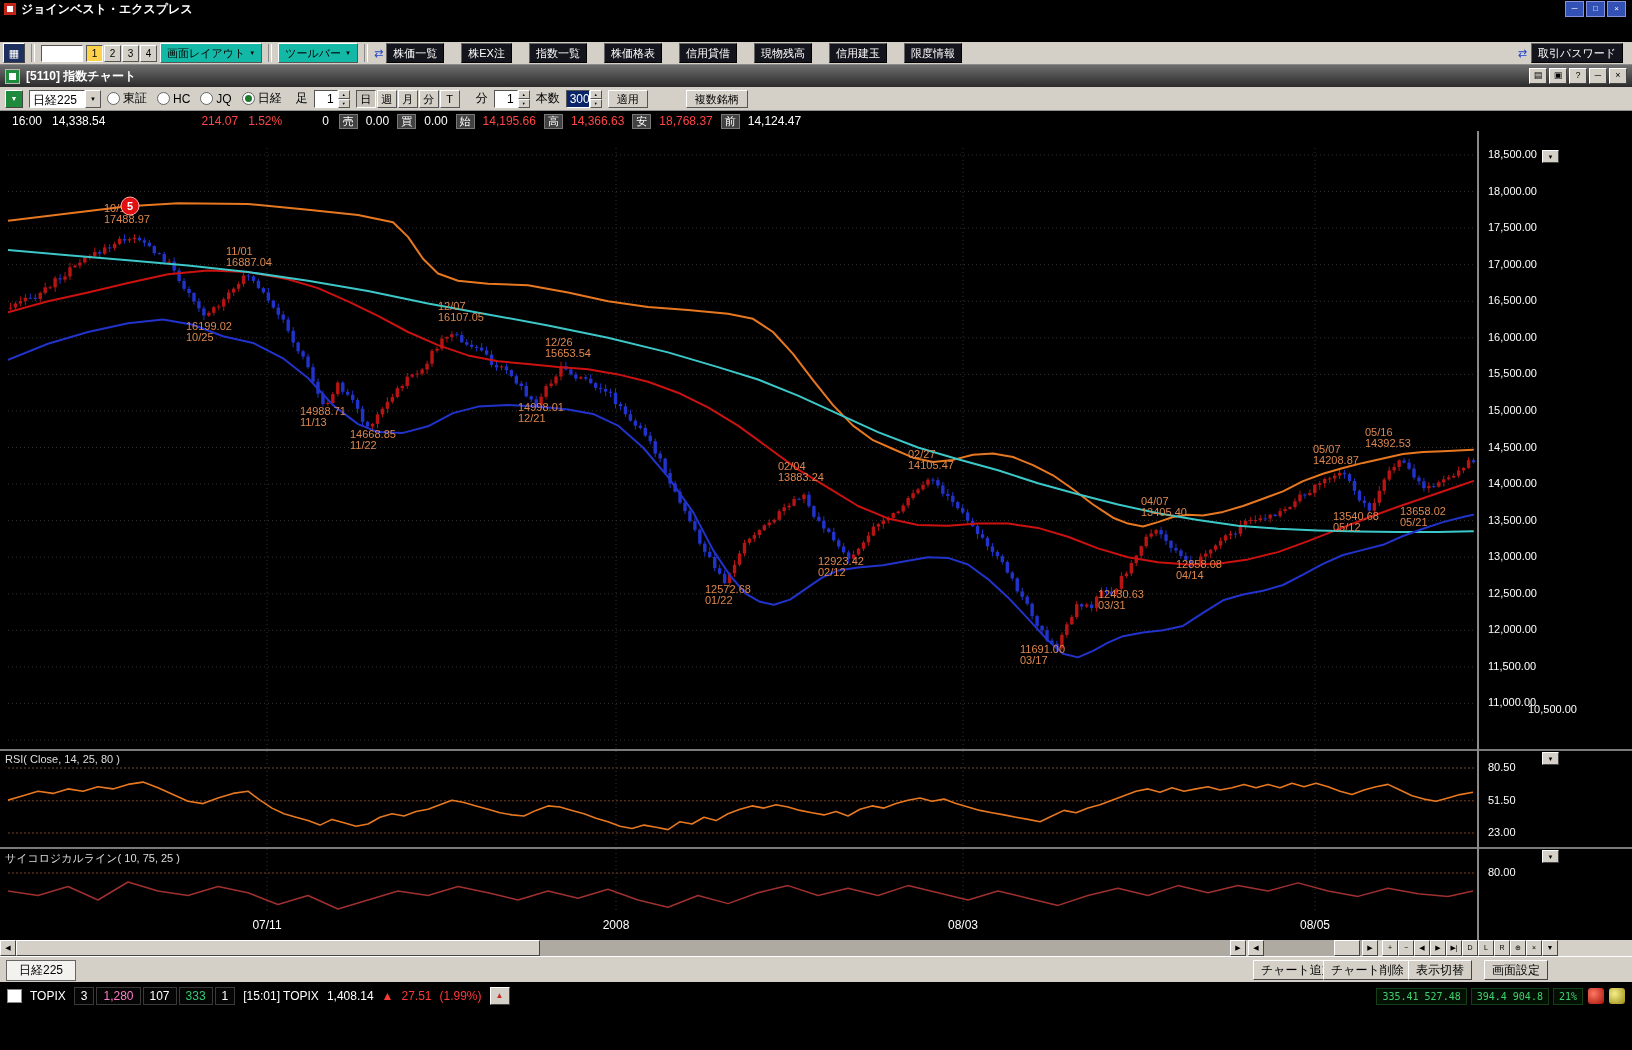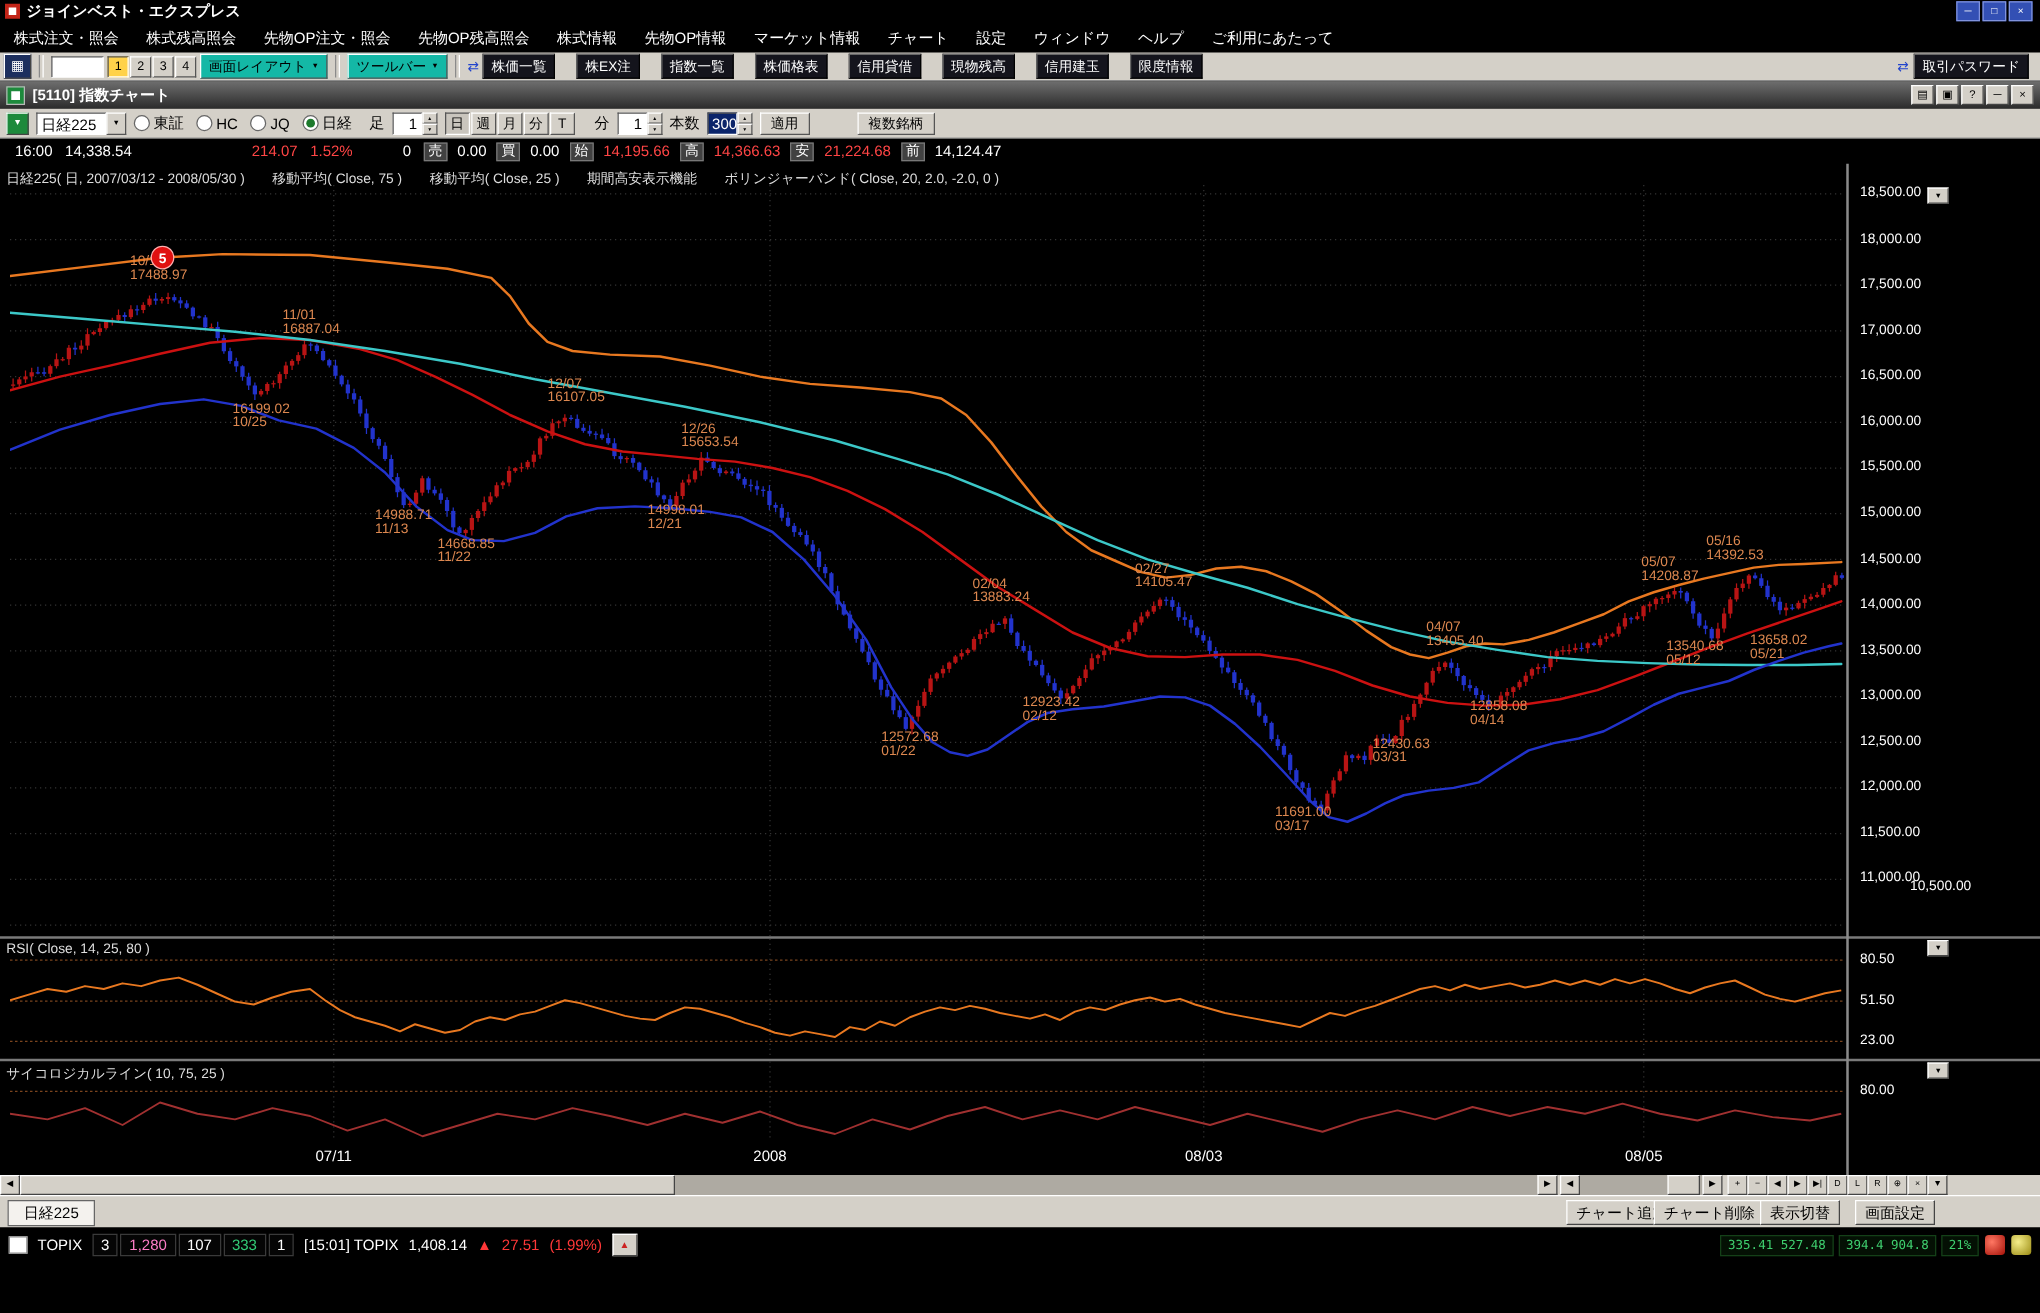--- a/index.html
+++ b/index.html
@@ -123,34 +123,20 @@
   <div id="titlebar" class="row">
     <span class="appicon"></span>
     <span class="apptitle">ジョインベスト・エクスプレス</span>
     <span class="winbtns" id="app-winbtns">
         <span class="winbtn">─</span>
         <span class="winbtn">□</span>
         <span class="winbtn">×</span>
       </span>
   </div>
 
-  <div id="menubar" class="row">
-      <span class="menu-item">株式注文・照会</span>
-      <span class="menu-item">株式残高照会</span>
-      <span class="menu-item">先物OP注文・照会</span>
-      <span class="menu-item">先物OP残高照会</span>
-      <span class="menu-item">株式情報</span>
-      <span class="menu-item">先物OP情報</span>
-      <span class="menu-item">マーケット情報</span>
-      <span class="menu-item">チャート</span>
-      <span class="menu-item">設定</span>
-      <span class="menu-item">ウィンドウ</span>
-      <span class="menu-item">ヘルプ</span>
-      <span class="menu-item">ご利用にあたって</span>
-    </div>
 
   <div id="toolbar" class="row">
     <span class="tool-appbtn">▦</span>
     <span class="tsep"></span>
     <input class="tool-input" style="">
     <span id="layout-numbtns">
         <span class="numbtn active">1</span>
         <span class="numbtn">2</span>
         <span class="numbtn">3</span>
         <span class="numbtn">4</span>
@@ -262,28 +248,27 @@
     <span id="quote-fields">
         <span class="qchip">売</span>
         <span class="qv">0.00</span>
         <span class="qchip">買</span>
         <span class="qv">0.00</span>
         <span class="qchip">始</span>
         <span class="qv red">14,195.66</span>
         <span class="qchip">高</span>
         <span class="qv red">14,366.63</span>
         <span class="qchip">安</span>
-        <span class="qv red">21,224.68</span>
+        <span class="qv red">18,768.37</span>
         <span class="qchip">前</span>
         <span class="qv">14,124.47</span>
       </span>
   </div>
 
   <div id="chart-region" class="row">
-    <div id="legend"><span class="legend-item">日経225( 日, 2007/03/12 - 2008/05/30 )</span><span class="legend-item">移動平均( Close, 75 )</span><span class="legend-item">移動平均( Close, 25 )</span><span class="legend-item">期間高安表示機能</span><span class="legend-item">ボリンジャーバンド( Close, 20, 2.0, -2.0, 0 )</span></div>
     <svg id="main-svg" width="1468" height="601">
         <g>
           <line x1="0" y1="7.0" x2="1468" y2="7.0" stroke="#333333" stroke-dasharray="1,3"></line>
           <line x1="0" y1="43.6" x2="1468" y2="43.6" stroke="#333333" stroke-dasharray="1,3"></line>
           <line x1="0" y1="80.1" x2="1468" y2="80.1" stroke="#333333" stroke-dasharray="1,3"></line>
           <line x1="0" y1="116.7" x2="1468" y2="116.7" stroke="#333333" stroke-dasharray="1,3"></line>
           <line x1="0" y1="153.3" x2="1468" y2="153.3" stroke="#333333" stroke-dasharray="1,3"></line>
           <line x1="0" y1="189.8" x2="1468" y2="189.8" stroke="#333333" stroke-dasharray="1,3"></line>
           <line x1="0" y1="226.4" x2="1468" y2="226.4" stroke="#333333" stroke-dasharray="1,3"></line>
           <line x1="0" y1="262.9" x2="1468" y2="262.9" stroke="#333333" stroke-dasharray="1,3"></line>

